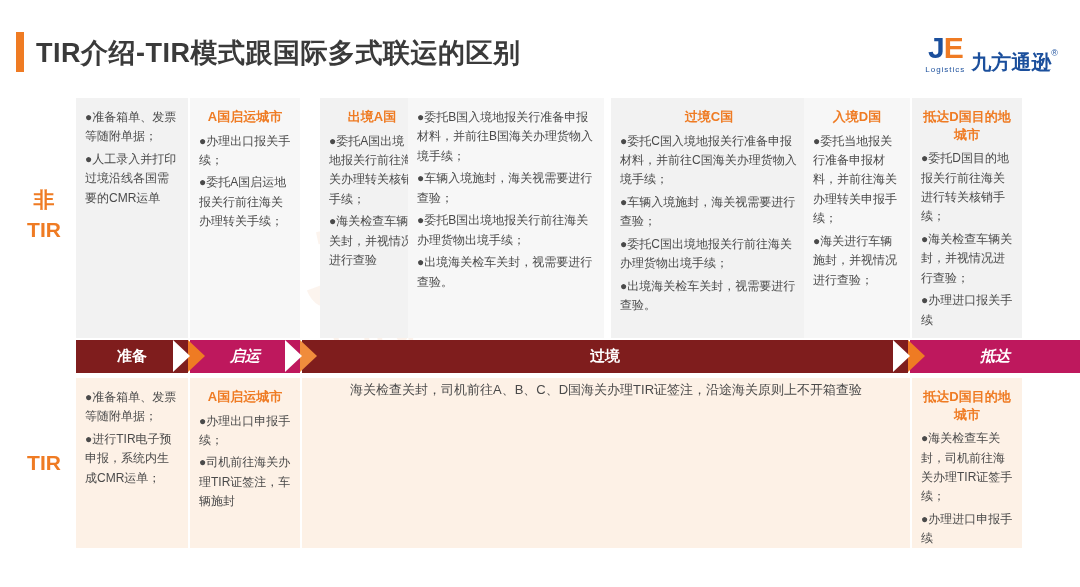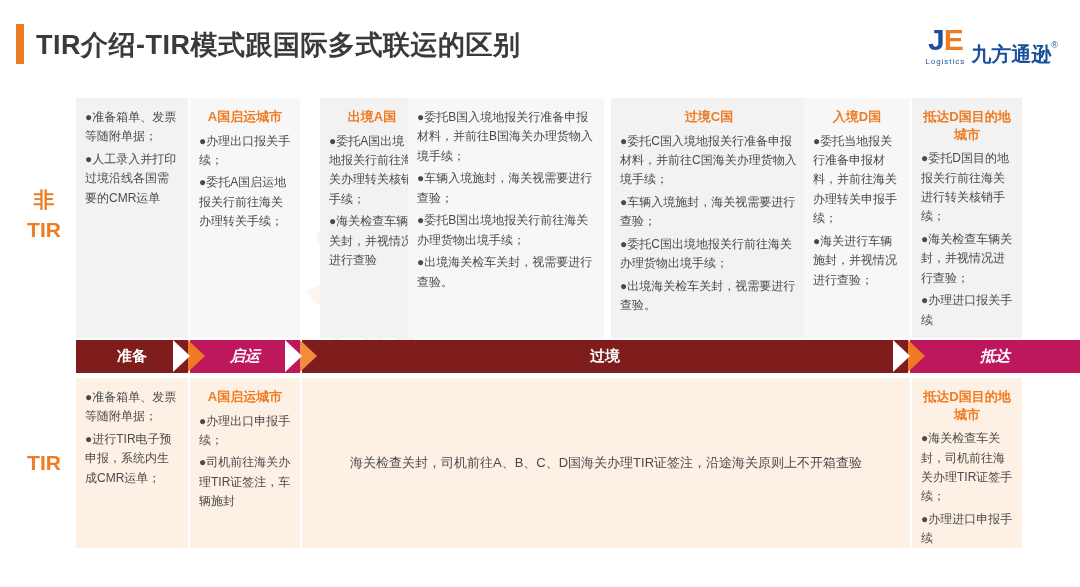--- a/index.html
+++ b/index.html
@@ -14,21 +14,21 @@
     position: relative;
     width: 1080px;
     height: 587px;
     background: #ffffff;
     overflow: hidden;
   }
 
   
   .header {
     position: absolute;
-    left: 0; top: 0;
+    left: 0; top: 8px;
     width: 1080px;
     height: 88px;
     background: #ffffff;
   }
   .header-bar {
     position: absolute;
     left: 16px; top: 24px;
     width: 8px; height: 40px;
     background: #ef7b23;
   }
@@ -214,21 +214,20 @@
     color: #4a4a4a;
     line-height: 1.62;
   }
   .bcard-body p { margin: 0 0 3px 0; }
   .bcard-center {
     position: absolute;
     top: 378px;
     background: #fdf1e6;
     box-sizing: border-box;
     display: flex;
-    align-items: center;
     justify-content: center;
     padding: 0 40px;
   }
   .bcard-center .txt {
     font-size: 13px;
     color: #4a4a4a;
     line-height: 1.8;
     text-align: center;
   }
 </style>

